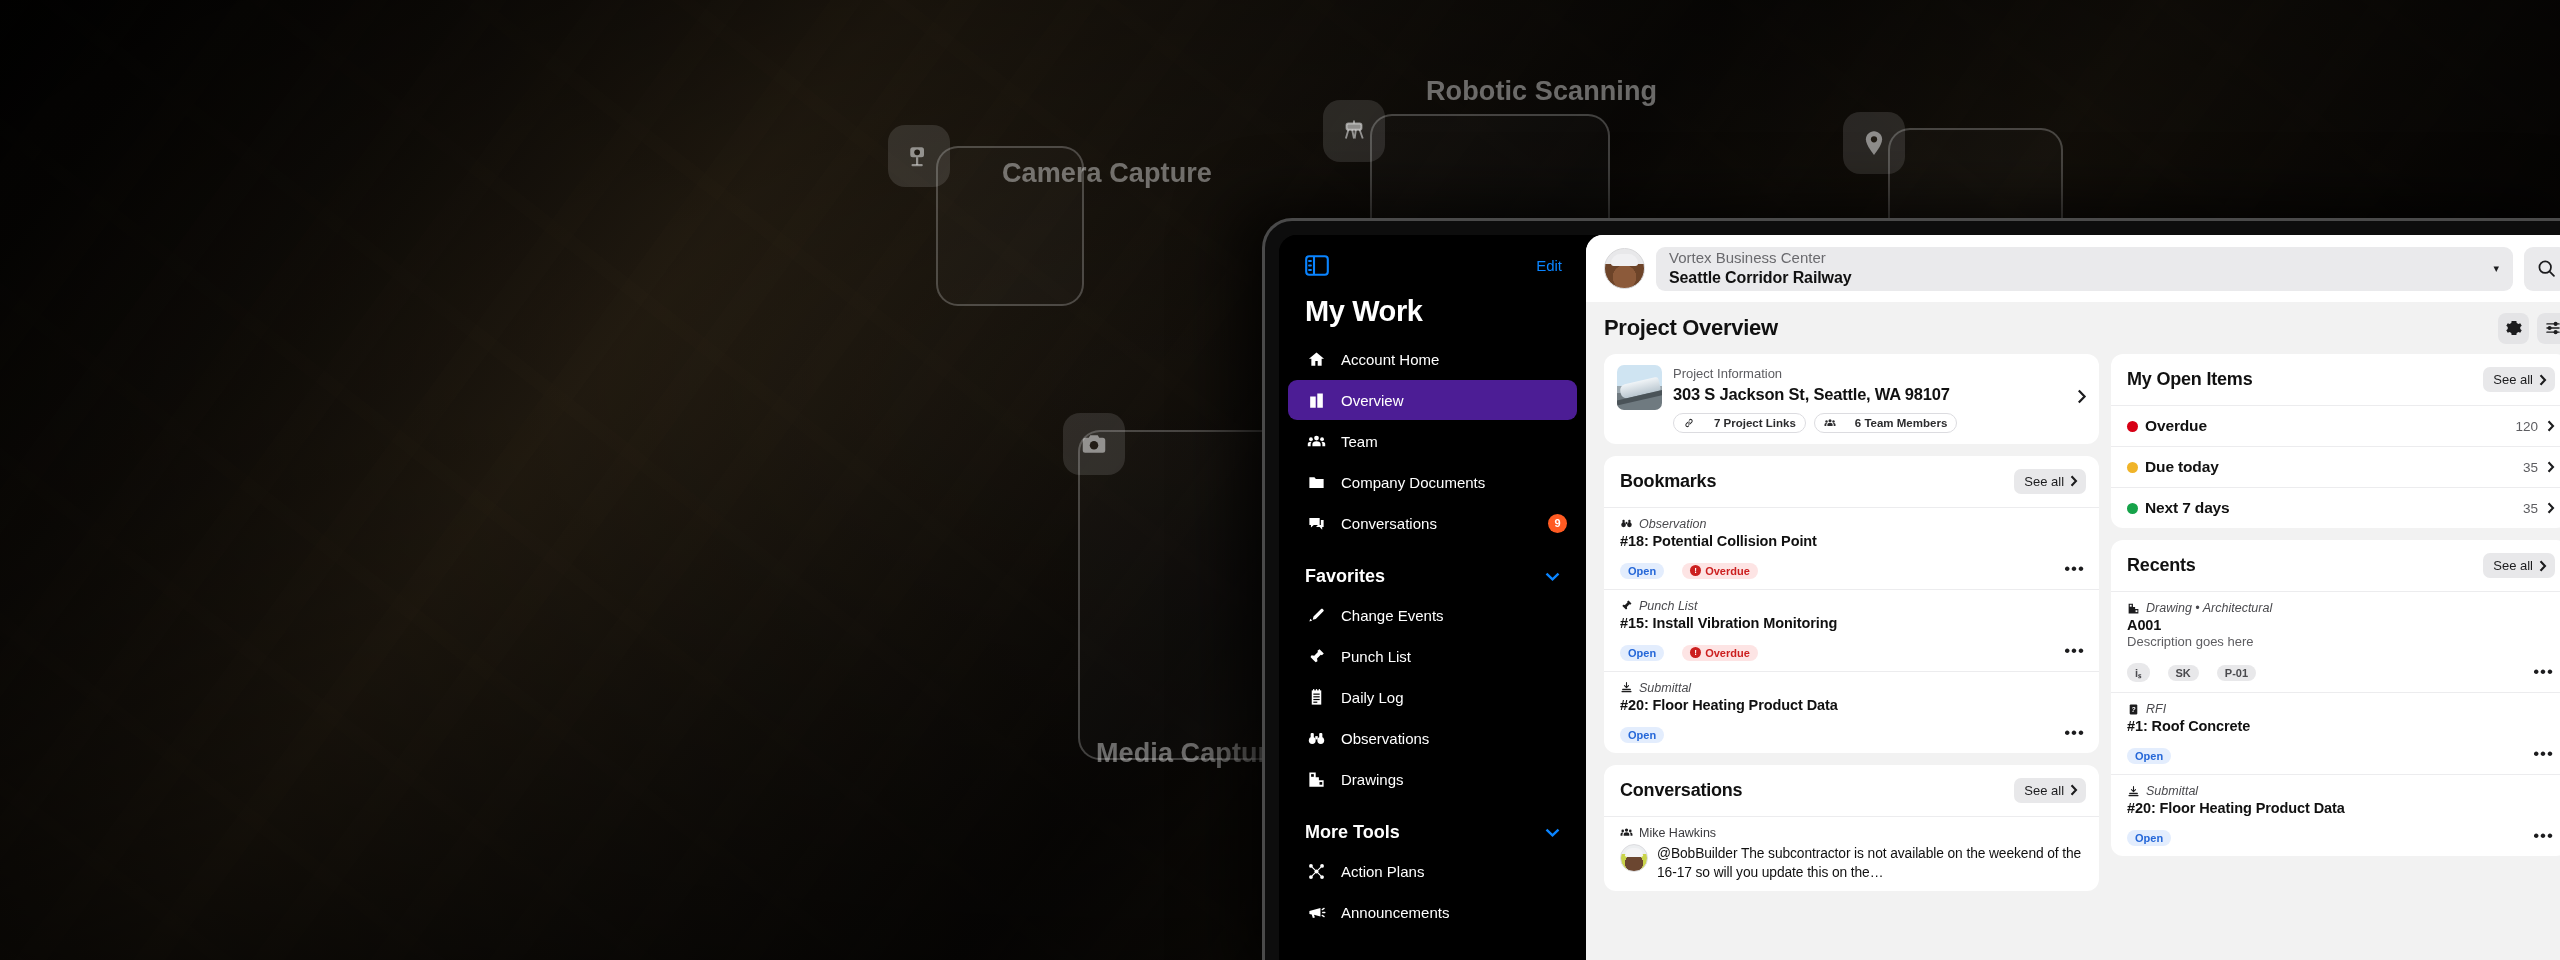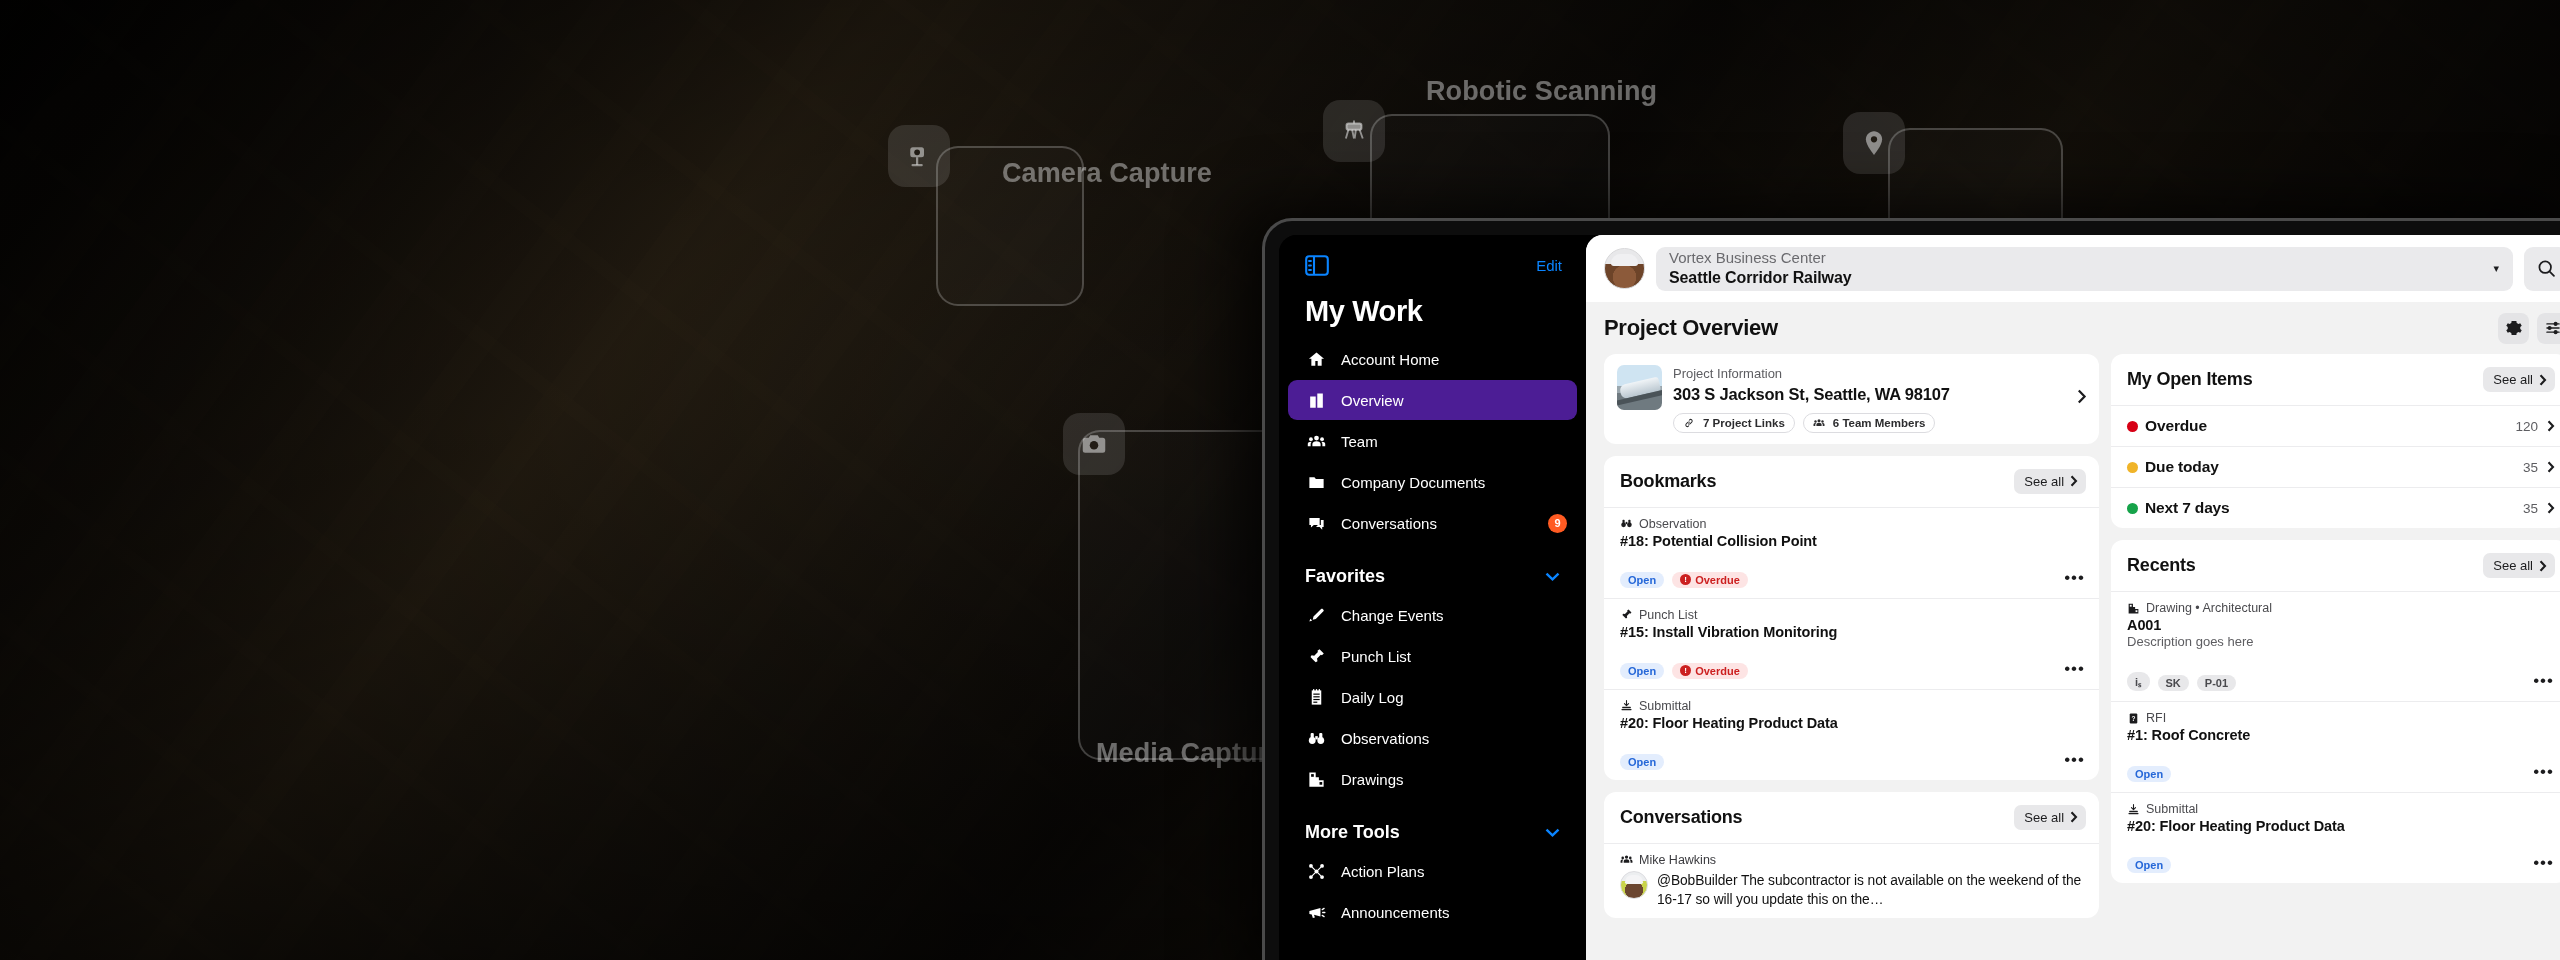--- a/index.html
+++ b/index.html
@@ -241,45 +241,45 @@
     transform: rotate(-13deg);
   }
   #proj-thumb::after {
     content: ""; position: absolute; left: -2px; top: 30px;
     width: 52px; height: 5px; background: #4a5358; transform: rotate(-13deg);
   }
   .pi-label { font-size: 13px; color: #5d5d61; line-height: 1.35; }
   .pi-addr { font-size: 16.5px; font-weight: 700; color: #111; line-height: 1.35; letter-spacing: -.2px; }
   .pi-chips { display: flex; gap: 8px; margin-top: 8px; }
   .chip {
-    display: flex; align-items: center; gap: 8px;
+    display: flex; align-items: center; gap: 19px;
     border: 1px solid #dcdce0; border-radius: 11px;
     padding: 3px 9px;
     font-size: 11.5px; font-weight: 700; color: #2c2c2e;
   }
   .chip svg { width: 12px; height: 12px; fill: #2c2c2e; }
   .pi-arrow { margin-left: auto; align-self: center; }
   .pi-arrow svg { width: 10px; height: 15px; }
   .pi-arrow path { stroke: #1c1c1e; stroke-width: 2.2; fill: none; }
 
   
   .row {
     padding: 9px 13px 10px 16px;
     border-top: 1px solid #ececee;
     position: relative;
     cursor: pointer;
   }
   .row-kind {
     display: flex; align-items: center; gap: 6px;
-    font-size: 12.5px; color: #4a4a4e; margin-bottom: 2px;
+    font-size: 12.5px; color: #4a4a4e; margin-bottom: 2px; font-style: italic;
   }
   .row-kind svg { width: 13px; height: 13px; fill: #1c1c1e; }
   .row-title { font-size: 14.5px; font-weight: 700; color: #111; letter-spacing: -.1px; }
   .row-desc { font-size: 13px; color: #5d5d61; margin-top: 1px; }
-  .tags { display: flex; align-items: flex-end; gap: 8px; margin-top: 23px; }
+  .tags { display: flex; align-items: center; gap: 18px; margin-top: 14px; }
   .tag {
     font-size: 11px; font-weight: 700; border-radius: 9px;
     padding: 2px 8px;
   }
   .tag.open { background: #e3edfd; color: #2567d8; }
   .tag.overdue {
     background: #fde4e4; color: #cc2020;
     display: flex; align-items: center; gap: 4px;
   }
   .tag.overdue .dotx {

